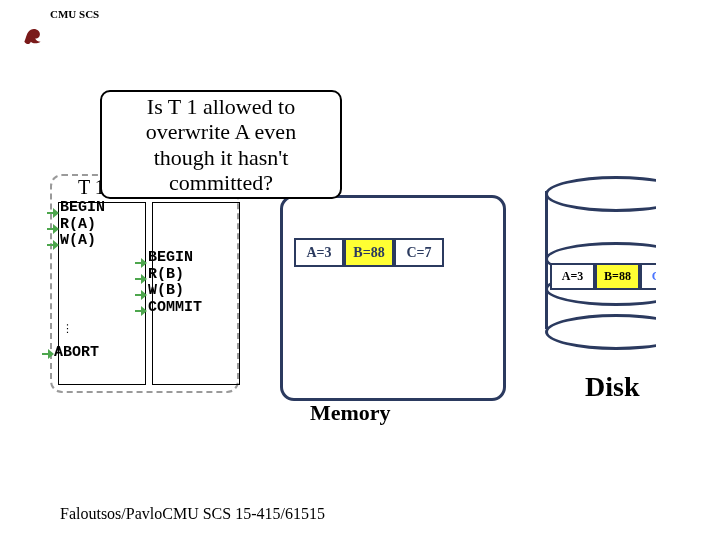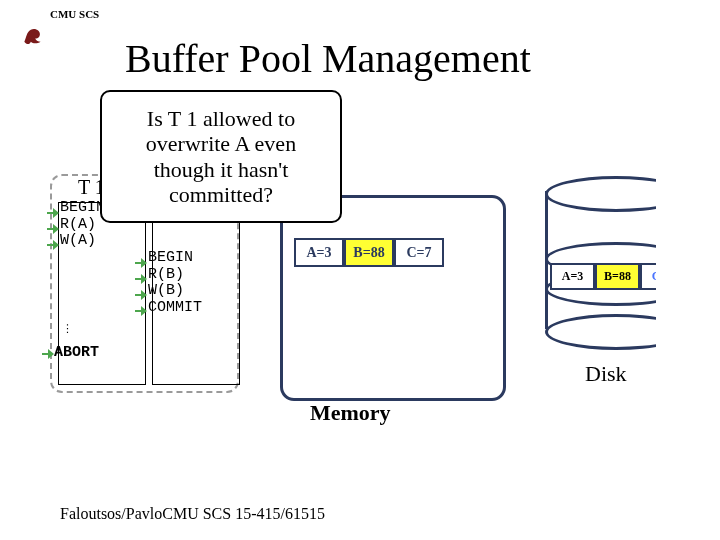--- a/index.html
+++ b/index.html
@@ -1,71 +1,70 @@
 <!DOCTYPE html>
 <html><head>
 <meta charset="utf-8">
 <style>
 html,body{margin:0;padding:0;font-family:"Times New Roman",Times,serif;background:#fff;color:#000}
 .slide{position:relative;width:656px;height:540px;overflow:hidden}
 .hdr{position:absolute;left:50px;top:8px;font-size:11px;font-weight:bold}
 .griffin{position:absolute;left:20px;top:20px;width:26px;height:26px}
 .title{position:absolute;left:125px;top:35px;font-size:40px}
-.callout{position:absolute;background:#fff;border:2px solid #000;border-radius:10px;padding:14px 14px;font-size:22px;text-align:center;line-height:1.15}
+.callout{position:absolute;background:#fff;border:2px solid #000;border-radius:10px;padding:2px 14px;font-size:22px;text-align:center;line-height:1.15}
 .callout1{left:100px;top:90px;width:210px}
 .callout2{left:336px;top:115px;width:318px}
 .callout3{left:80px;top:405px;width:260px}
 .bold{font-weight:bold}
 .schedule{position:absolute;left:50px;top:174px;width:185px;height:215px;border:2px dashed #9a9a9a;border-radius:12px;background:#fff}
 .schedule-inner{position:relative;width:100%;height:100%}
 .t-head{position:absolute;font-size:20px}
 .t-head.t1{left:26px;top:0}
 .t-head.t2{left:120px;top:0}
 .t-col{position:absolute;top:26px;bottom:6px;width:86px;border:1px solid #000}
 .t-col.c1{left:6px}
 .t-col.c2{left:100px}
-.mono{font-family:"Courier New",Courier,monospace;font-size:15px;font-weight:normal;line-height:1.1}
+.mono{font-family:"Courier New",Courier,monospace;font-size:15px;font-weight:bold;line-height:1.1}
 .tx1-ops{position:absolute;left:60px;top:200px}
 .tx2-ops{position:absolute;left:148px;top:250px}
 .abort{position:absolute;left:54px;top:344px;font-family:"Courier New",Courier,monospace;font-size:15px;font-weight:bold}
 .dots{position:absolute;left:62px;top:322px;font-size:11px;letter-spacing:1px}
 .arr{position:absolute;width:12px;height:9px}
 .arr::before{content:'';position:absolute;left:0;top:4px;width:8px;height:2px;background:#4da64d}
 .arr::after{content:'';position:absolute;left:6px;top:0;width:0;height:0;border-left:6px solid #4da64d;border-top:5px solid transparent;border-bottom:5px solid transparent}
 .bp-label{position:absolute;left:358px;top:175px;font-size:20px;font-weight:bold}
 .bp-box{position:absolute;left:280px;top:195px;width:220px;height:200px;border:3px solid #2b3a5f;border-radius:14px;background:#fff}
 .slots{position:absolute;left:294px;top:238px;display:flex;gap:0}
 .slot{width:46px;height:25px;border:2px solid #2b3a5f;display:flex;align-items:center;justify-content:center;font-size:14px;font-weight:bold;color:#2b3a5f;background:#fff}
 .slot.sel{background:#ffff33}
 .mem-label{position:absolute;left:310px;top:400px;font-size:22px;font-weight:bold}
 .disk{position:absolute;left:545px;top:176px;width:136px;height:168px}
 .disk .top,.disk .bottom{position:absolute;left:0;width:136px;height:30px;background:#fff;border:3px solid #2b3a5f;border-radius:50%}
 .disk .top{top:0}
 .disk .bottom{top:138px}
 .disk .side{position:absolute;left:0;top:15px;width:136px;height:138px;background:#fff;border-left:3px solid #2b3a5f;border-right:3px solid #2b3a5f;box-sizing:border-box}
 .disk .line{position:absolute;left:0;width:136px;height:28px;border:3px solid #2b3a5f;border-radius:50%;background:transparent}
-.disk-label{position:absolute;left:585px;top:361px;font-size:22px;font-weight:normal}
+.disk-label{position:absolute;left:585px;top:371px;font-size:28px;font-weight:bold}
 .page-tab{position:absolute;left:680px;top:240px;font-size:20px;font-weight:bold;transform:rotate(90deg);transform-origin:left top}
 .disk-slots{position:absolute;left:550px;top:263px;display:flex}
 .ds{width:41px;height:23px;border:2px solid #2b3a5f;display:flex;align-items:center;justify-content:center;font-size:12px;font-weight:bold;background:#fff}
 .ds.sel{background:#ffff33}
 .ds.blue{color:#4a74ff}
 .footer{position:absolute;left:60px;top:505px;width:600px;font-size:16px;display:flex;}
 </style>
 </head>
 <body>
 
 <div class="slide">
 
   <div class="hdr">CMU SCS</div>
   <svg class="griffin" viewBox="0 0 24 24">
       <path fill="#7a1a1a" d="M4 20c2-4 2-9 6-11 2-1 5-1 7 1 1 1 2 3 1 5-1 2-3 2-4 2 1 2 3 3 5 3-3 2-7 2-9 0-1 3-4 3-6 0z"></path>
     </svg>
 
-  <div class="title">Buffer Pool Management</div>
 
   <div class="schedule">
     <div class="schedule-inner">
       <div class="t-head t1">T 1</div>
       <div class="t-head t2">T 2</div>
       <div class="t-col c1"></div>
       <div class="t-col c2"></div>
     </div>
   </div>
   <div class="mono tx1-ops">

